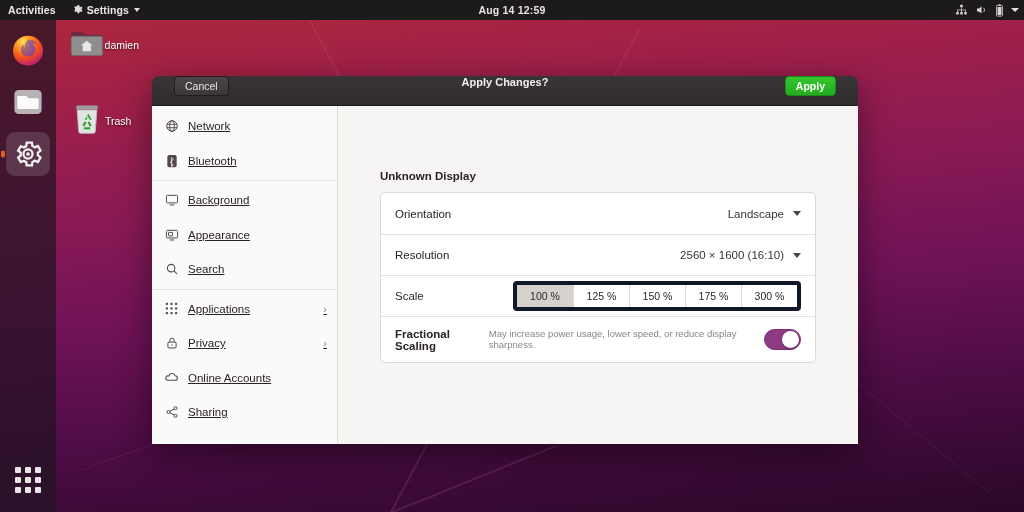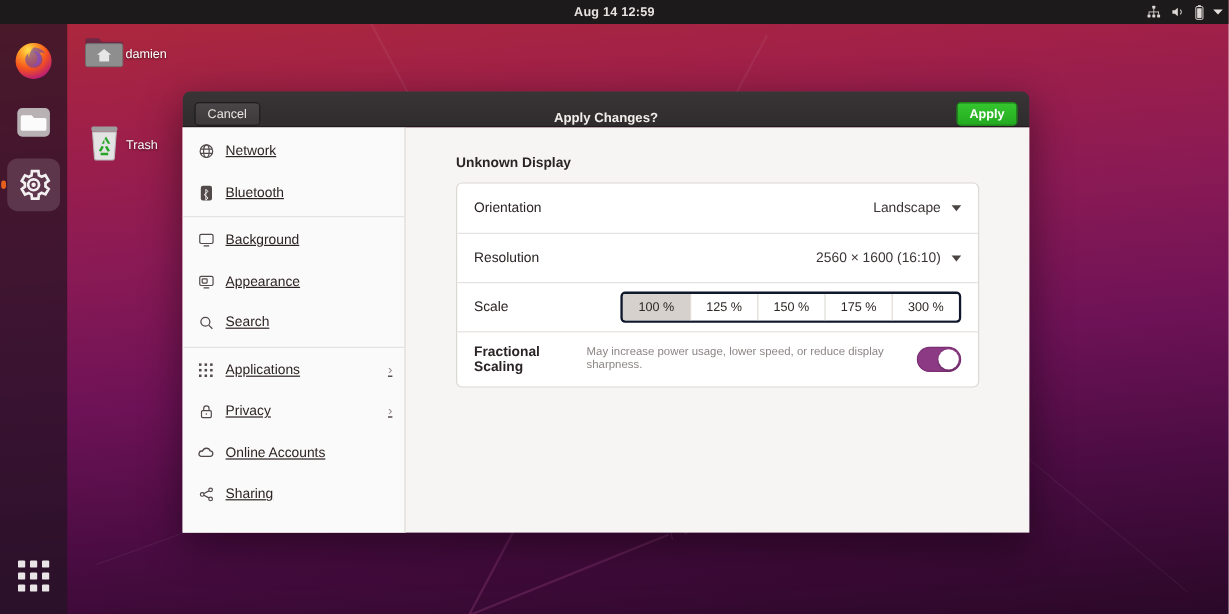--- a/index.html
+++ b/index.html
@@ -108,22 +108,22 @@
     border-radius: 7px 7px 0 0;
     box-shadow: 0 10px 34px rgba(0,0,0,.45);
     overflow: hidden;
     display: flex; flex-direction: column;
     z-index: 40;
   }
   #headerbar {
     height: 30px; flex: 0 0 30px;
     background: linear-gradient(180deg, #393536 0%, #2f2c2d 100%);
     border-bottom: 1px solid #1c1a1b;
-    display: flex; align-items: flex-end; justify-content: space-between;
-    padding: 0 10px;
+    display: flex; align-items: flex-start; justify-content: space-between;
+    padding: 0 22px;
     position: relative;
   }
   .hb-title {
     position: absolute; left: 0; right: 0;
     text-align: center;
     color: #f2eeec; font-size: 11px; font-weight: bold;
     pointer-events: none;
   }
   .hb-btn {
     position: relative; z-index: 2;
@@ -157,21 +157,21 @@
   .side-item .si-ico {
     width: 15px; height: 15px;
     display: flex; align-items: center; justify-content: center;
     color: #51494a; flex: 0 0 15px;
   }
   .side-item .si-label { flex: 1; }
   .side-item .si-chev { color: #8d8583; font-size: 11px; }
   .side-sep { height: 1px; background: #e6e2df; margin: 2px 0; }
 
   
-  #content { flex: 1; padding: 24px 28px 0 42px; min-width: 0; }
+  #content { flex: 1; padding: 24px 28px 0 42px; min-width: 0; margin-top: 40px; }
   .panel-heading {
     font-size: 11.5px; font-weight: bold; color: #2b2424;
     margin-bottom: 10px;
   }
   .card {
     background: #ffffff;
     border: 1px solid #dcd8d4;
     border-radius: 5px;
     overflow: hidden;
     max-width: 436px;
@@ -187,21 +187,21 @@
   .row .r-value { font-size: 11.5px; color: #3b3434; margin-right: 9px; }
   .dd-caret {
     width: 0; height: 0;
     border-left: 4.5px solid transparent;
     border-right: 4.5px solid transparent;
     border-top: 5px solid #4a4443;
   }
 
   
   .seg {
-    display: flex; border: 2px solid #0f172a; border-radius: 4px;
+    display: flex; border: 4px solid #0f172a; border-radius: 4px;
     overflow: hidden; margin-left: 14px;
   }
   .seg .sgi {
     font-size: 10.5px; color: #2f2827;
     padding: 5px 11px;
     background: #ffffff;
     border-left: 1px solid #e0dcd8;
     min-width: 56px; text-align: center;
   }
   .seg .sgi:first-child { border-left: none; }
@@ -231,20 +231,35 @@
   <div class="fold" style="left:300px; top:0; width:420px; height:1.5px; transform: rotate(62deg);"></div>
   <div class="fold" style="left:640px; top:30px; width:360px; height:1.5px; transform: rotate(118deg);"></div>
   <div class="fold bright" style="left:390px; top:512px; width:190px; height:1.6px; transform: rotate(-62deg);"></div>
   <div class="fold bright" style="left:390px; top:512px; width:180px; height:1.6px; transform: rotate(-22deg);"></div>
   <div class="fold bright" style="left:570px; top:444px; width:130px; height:1.6px; transform: rotate(-37deg);"></div>
   <div class="fold bright" style="left:560px; top:450px; width:72px; height:1.4px; transform: rotate(-104deg);"></div>
   <div class="fold" style="left:80px; top:470px; width:240px; height:1.4px; transform: rotate(-20deg);"></div>
   <div class="fold" style="left:760px; top:300px; width:300px; height:1.4px; transform: rotate(40deg);"></div>
 
   <div id="topbar">
+    <div class="tb-left">
+      <div class="tb-item">
+        <span>Activities</span>
+      </div>
+      <div class="tb-item">
+        <span>
+          <svg width="11" height="11" viewBox="0 0 24 24" fill="#e6e2df">
+            <path d="M12 8a4 4 0 100 8 4 4 0 000-8zm0 6a2 2 0 110-4 2 2 0 010 4z"></path>
+            <path d="M21 12c0-.5 0-1-.1-1.4l2-1.5-2-3.4-2.3 1a8 8 0 00-2.4-1.4L15.8 2h-3.9l-.4 2.4c-.9.3-1.7.8-2.4 1.3l-2.3-1-2 3.4 2 1.5c0 .5-.1.9-.1 1.4s0 .9.1 1.4l-2 1.5 2 3.4 2.3-1c.7.6 1.5 1 2.4 1.4l.4 2.3h3.9l.4-2.4c.9-.3 1.7-.8 2.4-1.3l2.3 1 2-3.4-2-1.5c.1-.5.1-1 .1-1.4z" opacity=".95"></path>
+          </svg>
+        </span>
+        <span>Settings</span>
+        <span style="width:0;height:0;border-left:3.5px solid transparent;border-right:3.5px solid transparent;border-top:4px solid #e4e0dd;margin-left:1px;"></span>
+      </div>
+    </div>
 
     <div class="tb-center">
       <div class="tb-clock">Aug 14  12:59</div>
     </div>
 
     <div class="tb-right">
       <span class="tray-ico">
         <svg width="13" height="12" viewBox="0 0 24 24" fill="#ddd8d5">
           <rect x="9.5" y="1.5" width="5" height="5" rx="1"></rect>
           <rect x="1.5" y="16" width="5" height="5" rx="1"></rect>

